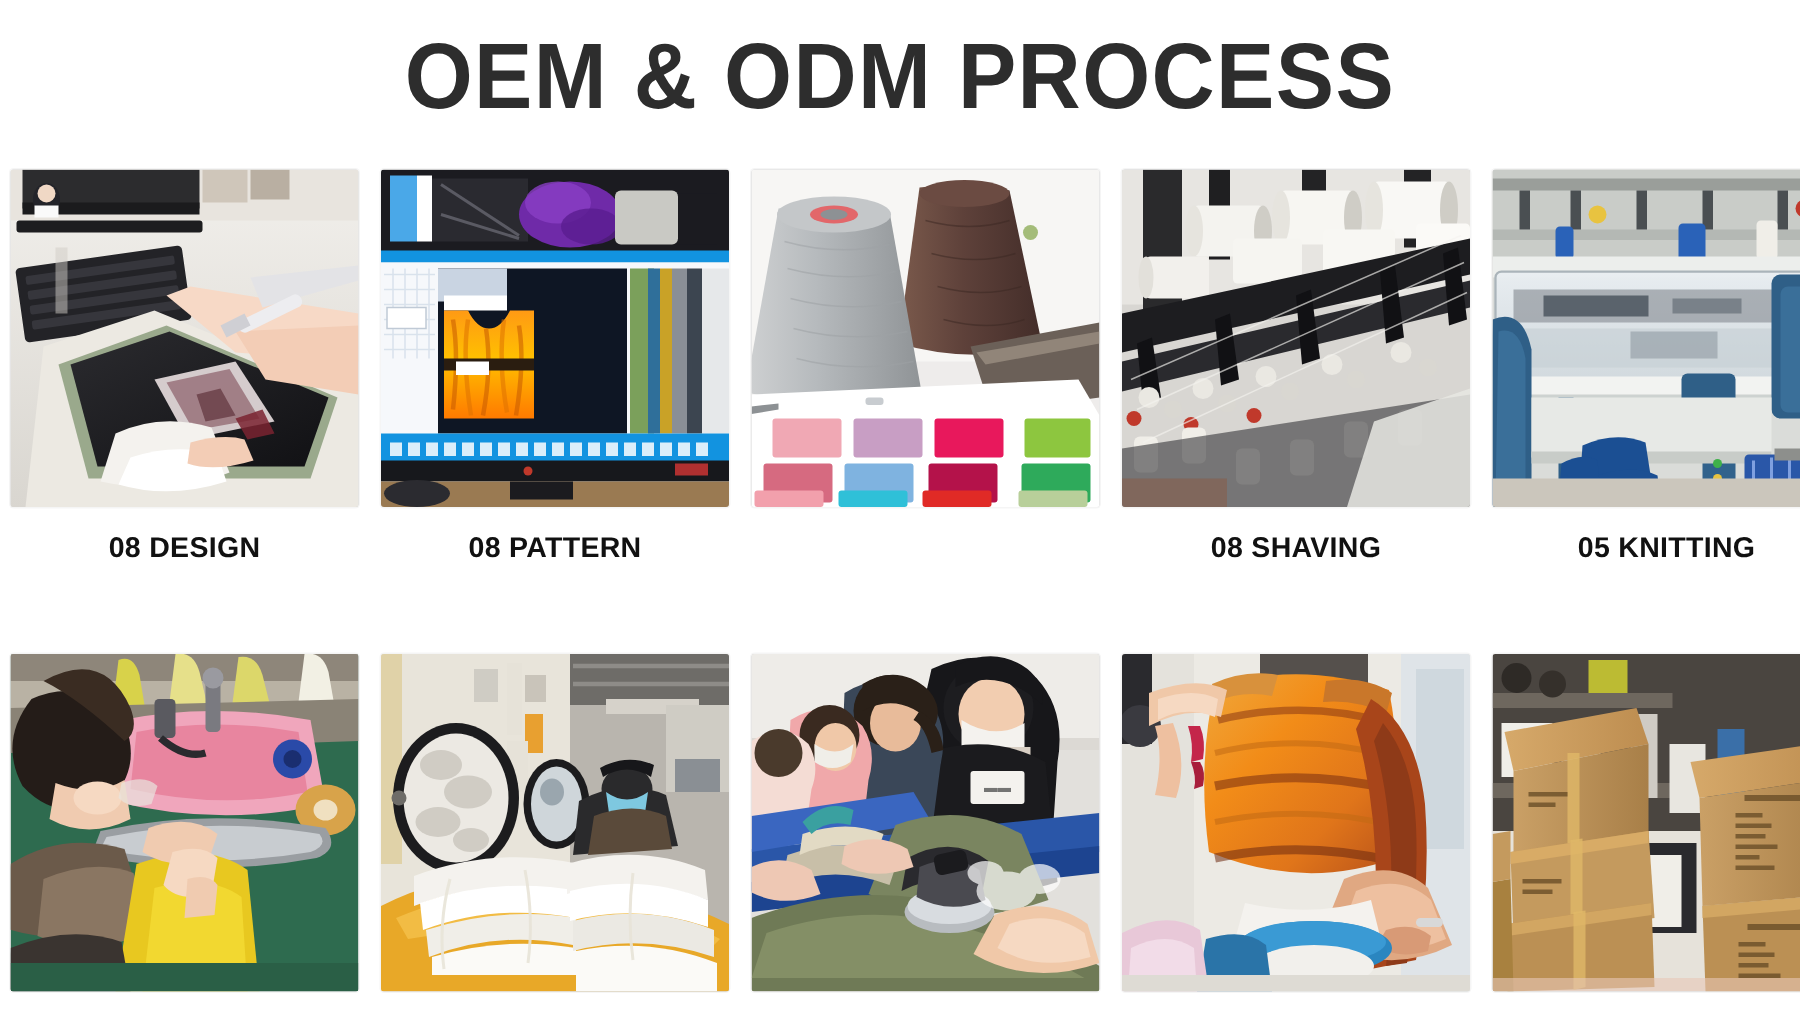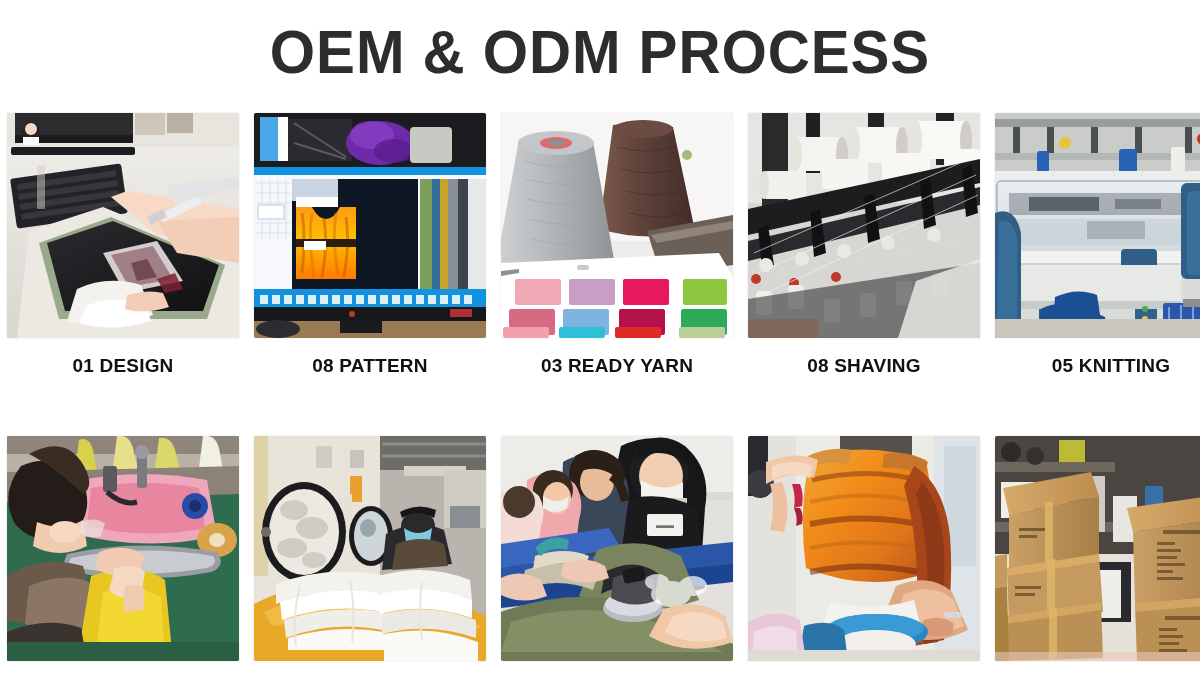--- a/index.html
+++ b/index.html
@@ -103,21 +103,21 @@
             <path d="M150 108 L232 104 L232 150 L170 140 Z" fill="#f3cdb6"></path>
             <path d="M160 72 L232 64 L232 74 L168 92 Z" fill="#e3e3e6"></path>
             <rect x="150" y="92" width="46" height="9" rx="4" transform="rotate(-26 172 96)" fill="#ededf0"></rect>
             <path d="M140 104 l16 -8 4 8 -16 8 z" fill="#cfcfd4"></path>
             <path d="M70 176 q30 -14 64 -4 l12 30 q-40 16 -86 6 z" fill="#f4f2ee"></path>
             <path d="M80 192 q30 -10 58 -2 l6 18 q-38 12 -72 2 z" fill="#ffffff"></path>
             <path d="M120 182 q22 -6 36 -2 l6 14 q-26 8 -44 2 z" fill="#f3cdb6"></path>
             <path d="M30 52 l8 0 0 44 -8 0 z" fill="#cfccc5" opacity="0.5"></path>
           </svg>
         </div>
-        <div class="caption">01 DESIGN</div>
+        <div class="caption">08 DESIGN</div>
       </div>
 
       <div class="cell">
         <div class="thumb">
           <svg viewBox="0 0 232 225" preserveAspectRatio="none">
             <defs>
               <linearGradient id="vestG" x1="0" y1="0" x2="0" y2="1">
                 <stop offset="0" stop-color="#ff9a14"></stop>
                   <stop offset="0.45" stop-color="#ffc000"></stop>
                 <stop offset="1" stop-color="#ff7a00"></stop>
@@ -244,21 +244,20 @@
               <rect x="118" y="196" width="46" height="26" rx="2" fill="#b4124a"></rect>
               <rect x="180" y="196" width="46" height="26" rx="2" fill="#2eaa5b"></rect>
               <rect x="2" y="214" width="46" height="11" rx="2" fill="#f2a0ac"></rect>
               <rect x="58" y="214" width="46" height="11" rx="2" fill="#2fc0d8"></rect>
               <rect x="114" y="214" width="46" height="11" rx="2" fill="#e02a26"></rect>
               <rect x="178" y="214" width="46" height="11" rx="2" fill="#b8cf9a"></rect>
             </g>
             <path d="M0 158 l18 -2 0 4 -18 3 z" fill="#8d9194"></path>
           </svg>
         </div>
-        <div class="caption">03 READY YARN</div>
       </div>
 
       <div class="cell">
         <div class="thumb">
           <svg viewBox="0 0 232 225" preserveAspectRatio="none">
             <rect x="0" y="0" width="232" height="225" fill="#d8d6d2"></rect>
             <rect x="0" y="0" width="232" height="90" fill="#e7e5e1"></rect>
             <rect x="14" y="0" width="26" height="96" fill="#2a2a2c"></rect>
             <rect x="58" y="0" width="14" height="60" fill="#1f1f21"></rect>
             <rect x="120" y="0" width="16" height="46" fill="#232325"></rect>

